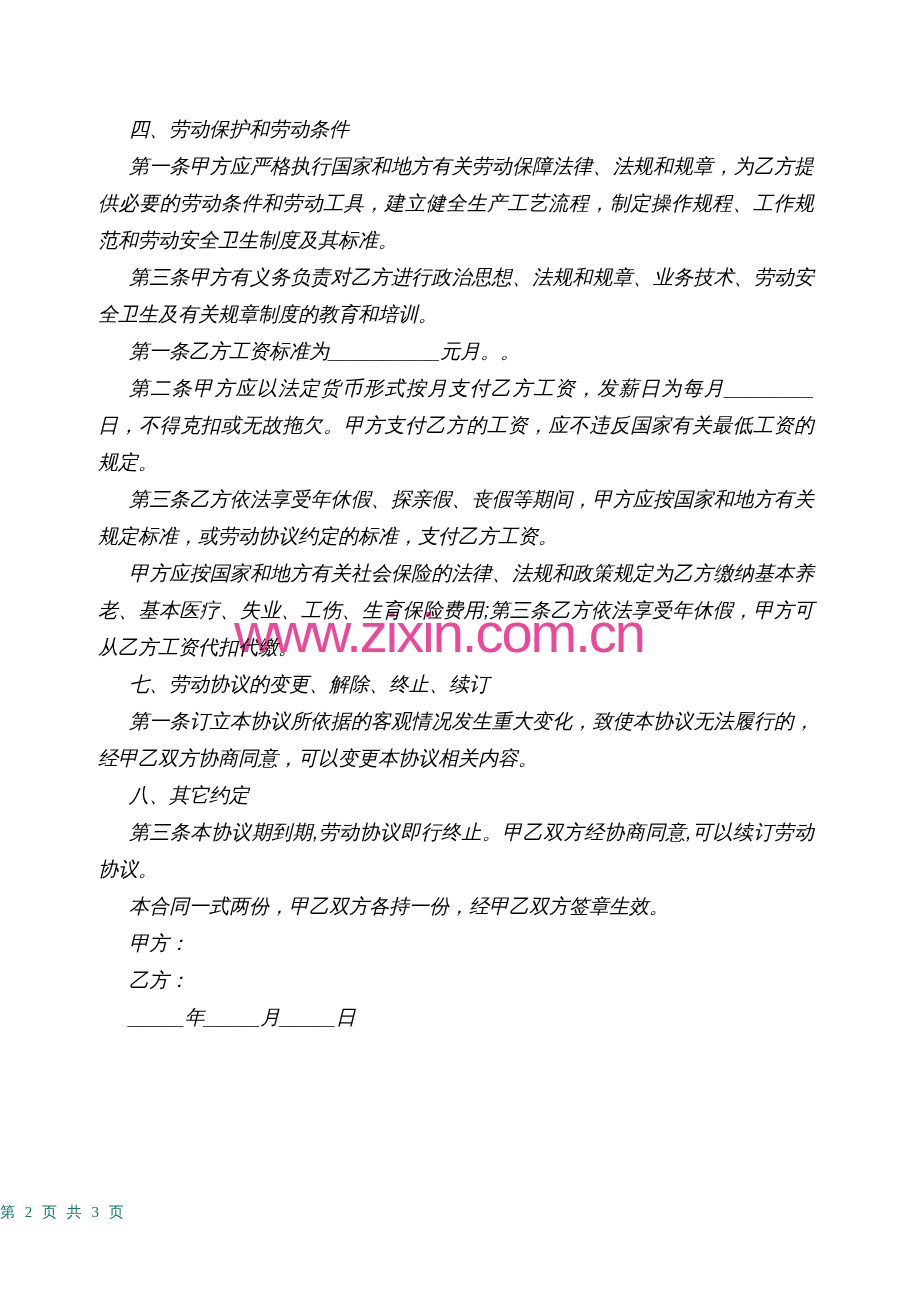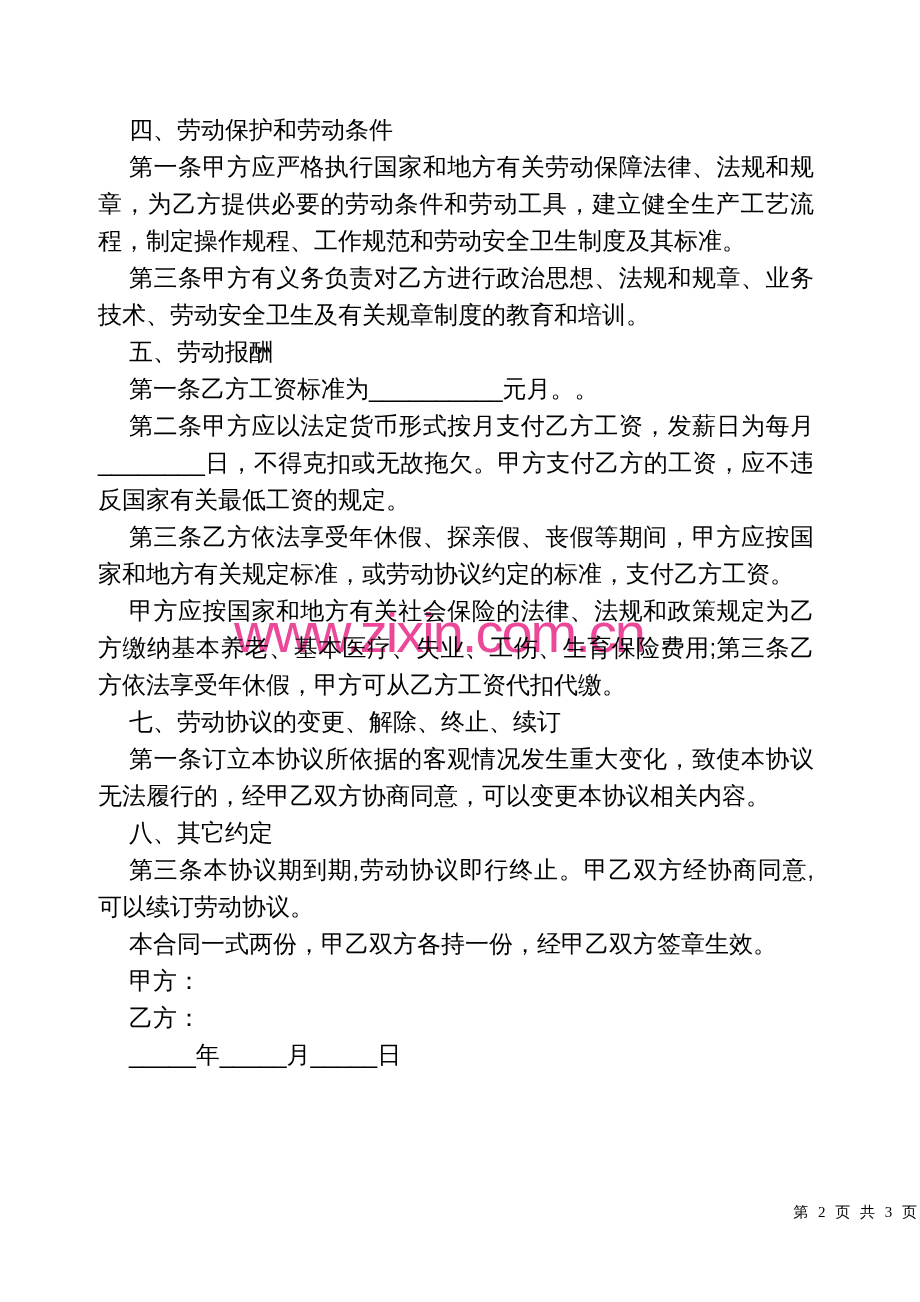--- a/index.html
+++ b/index.html
@@ -14,61 +14,61 @@
     background: #ffffff;
     overflow: hidden;
   }
   .doc {
     position: absolute;
     left: 98px; top: 111px;
     width: 716px;
     z-index: 2;
   }
   .para {
-    font-size: 24px;
+    font-size: 20px;
     line-height: 37px;
     color: #000000;
     text-align: justify;
     text-indent: 31px;
     font-weight: 500;
+    font-style: italic;
   }
   .watermark {
     position: absolute;
     left: 234px; top: 600px;
     font-size: 56px;
     letter-spacing: -2px;
     color: #ec4899;
     white-space: nowrap;
     z-index: 1;
     font-family: "Liberation Sans", sans-serif;
   }
   .footer {
     position: absolute;
     left: 0; top: 1203px;
     width: 920px;
-    text-align: right;
+    text-align: left;
     font-family: "Liberation Serif", serif;
     font-size: 15px;
     letter-spacing: 3px;
-    color: #000000;
+    color: #0f766e;
     z-index: 2;
   }
 </style>
 </head>
 <body>
 
 <div class="page">
 
   <div class="watermark">www.zixin.com.cn</div>
 
   <div class="doc">
     <div class="para">四、劳动保护和劳动条件</div>
     <div class="para">第一条甲方应严格执行国家和地方有关劳动保障法律、法规和规章，为乙方提供必要的劳动条件和劳动工具，建立健全生产工艺流程，制定操作规程、工作规范和劳动安全卫生制度及其标准。</div>
     <div class="para">第三条甲方有义务负责对乙方进行政治思想、法规和规章、业务技术、劳动安全卫生及有关规章制度的教育和培训。</div>
-    <div class="para">五、劳动报酬</div>
     <div class="para">第一条乙方工资标准为__________元月。。</div>
     <div class="para">第二条甲方应以法定货币形式按月支付乙方工资，发薪日为每月________日，不得克扣或无故拖欠。甲方支付乙方的工资，应不违反国家有关最低工资的规定。</div>
     <div class="para">第三条乙方依法享受年休假、探亲假、丧假等期间，甲方应按国家和地方有关规定标准，或劳动协议约定的标准，支付乙方工资。</div>
     <div class="para">甲方应按国家和地方有关社会保险的法律、法规和政策规定为乙方缴纳基本养老、基本医疗、失业、工伤、生育保险费用;第三条乙方依法享受年休假，甲方可从乙方工资代扣代缴。</div>
     <div class="para">七、劳动协议的变更、解除、终止、续订</div>
     <div class="para">第一条订立本协议所依据的客观情况发生重大变化，致使本协议无法履行的，经甲乙双方协商同意，可以变更本协议相关内容。</div>
     <div class="para">八、其它约定</div>
     <div class="para">第三条本协议期到期,劳动协议即行终止。甲乙双方经协商同意,可以续订劳动协议。</div>
     <div class="para">本合同一式两份，甲乙双方各持一份，经甲乙双方签章生效。</div>
     <div class="para">甲方：</div>

